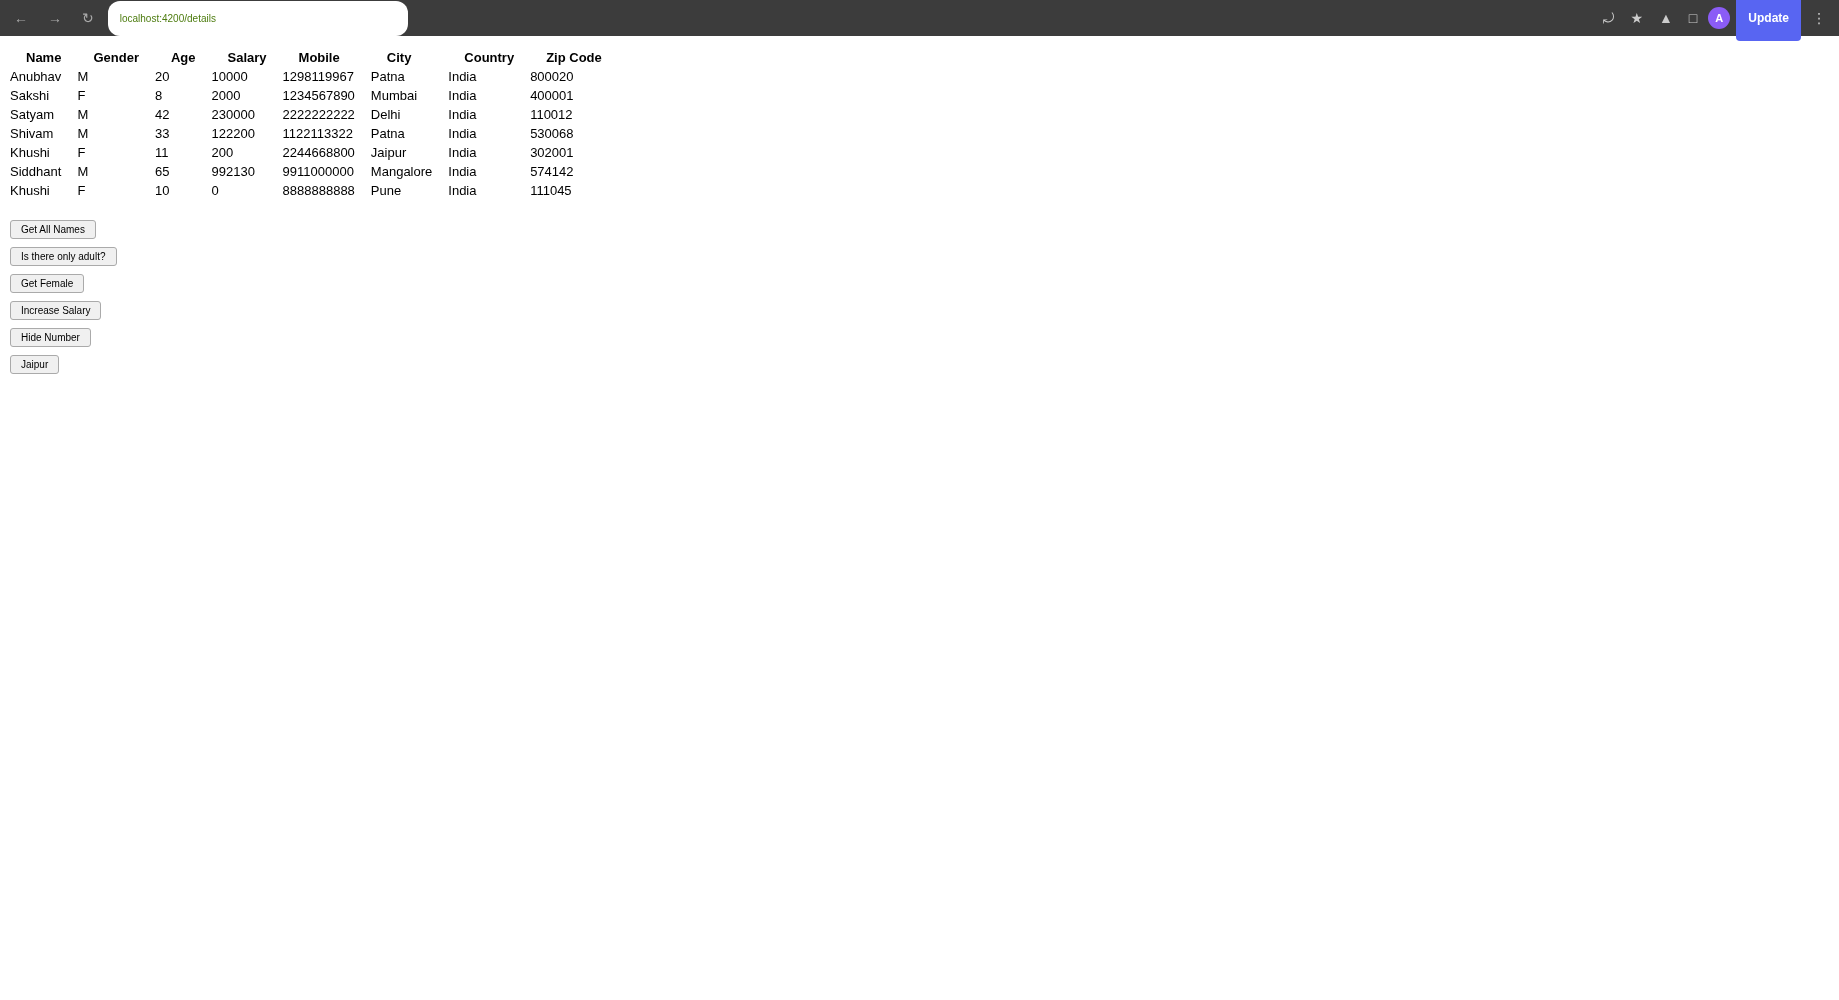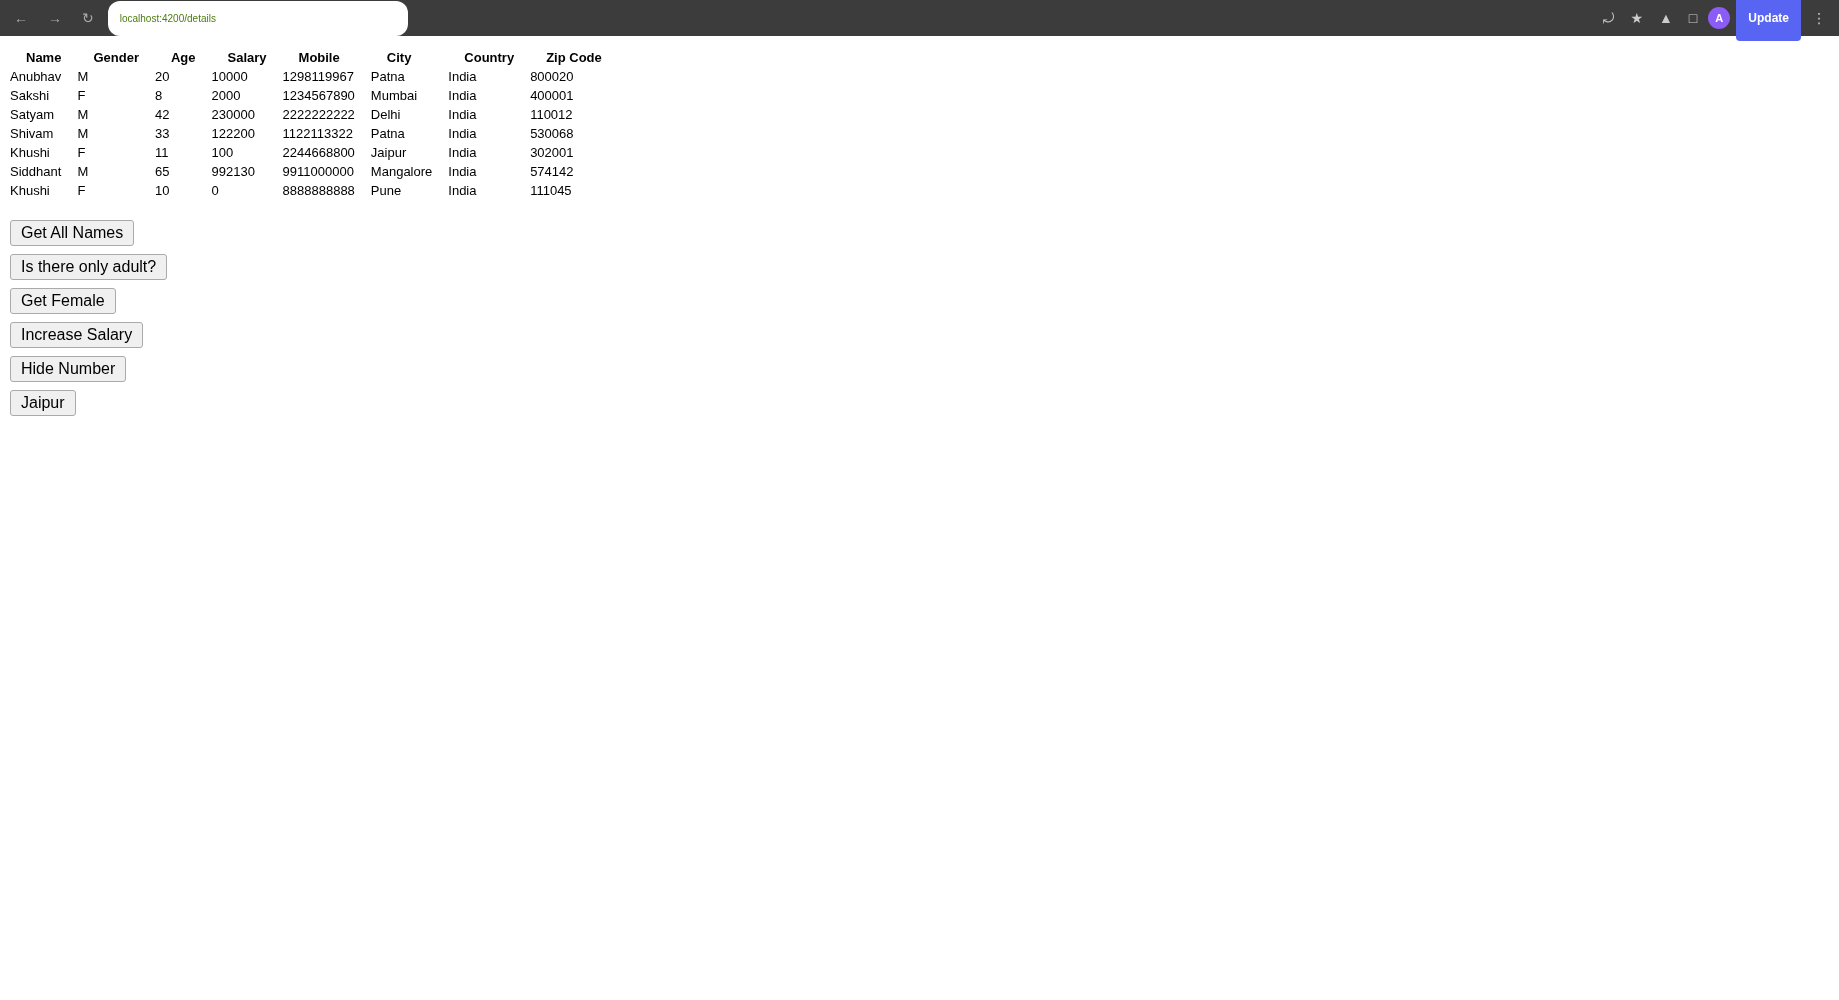--- a/index.html
+++ b/index.html
@@ -122,21 +122,21 @@
       flex-direction: column;
       align-items: flex-start;
       gap: 8px;
     }
 
     .action-btn {
       background: #f0f0f0;
       border: 1px solid #aaa;
       border-radius: 3px;
       padding: 3px 10px;
-      font-size: 16px;
+      font-size: 10px;
       cursor: pointer;
       color: #000;
     }
   </style>
 </head>
 <body>
 
 <div class="browser-chrome">
   <button class="browser-nav-btn">←</button>
   <button class="browser-nav-btn">→</button>
@@ -208,21 +208,21 @@
           <td>122200</td>
           <td>1122113322</td>
           <td>Patna</td>
           <td>India</td>
           <td>530068</td>
         </tr>
         <tr>
           <td>Khushi</td>
           <td>F</td>
           <td>11</td>
-          <td>100</td>
+          <td>200</td>
           <td>2244668800</td>
           <td>Jaipur</td>
           <td>India</td>
           <td>302001</td>
         </tr>
         <tr>
           <td>Siddhant</td>
           <td>M</td>
           <td>65</td>
           <td>992130</td>

